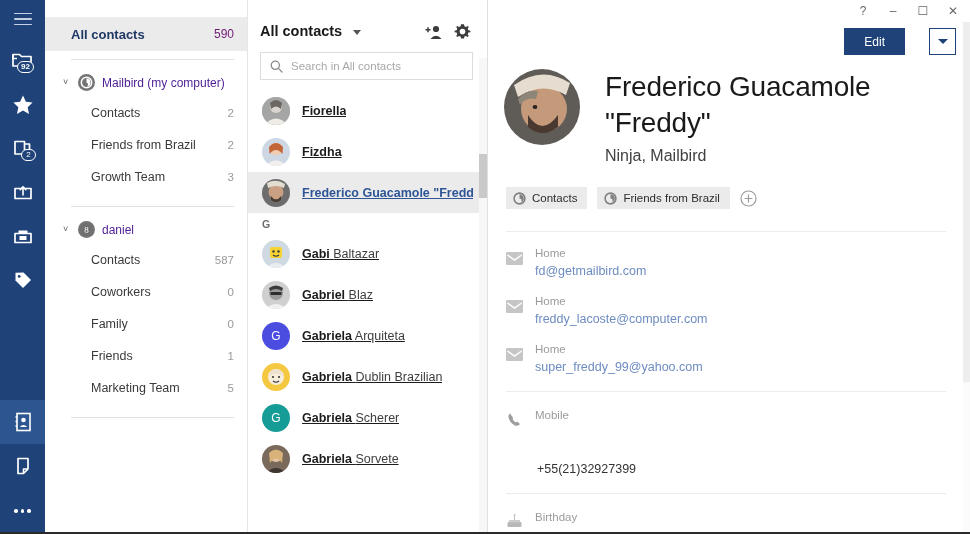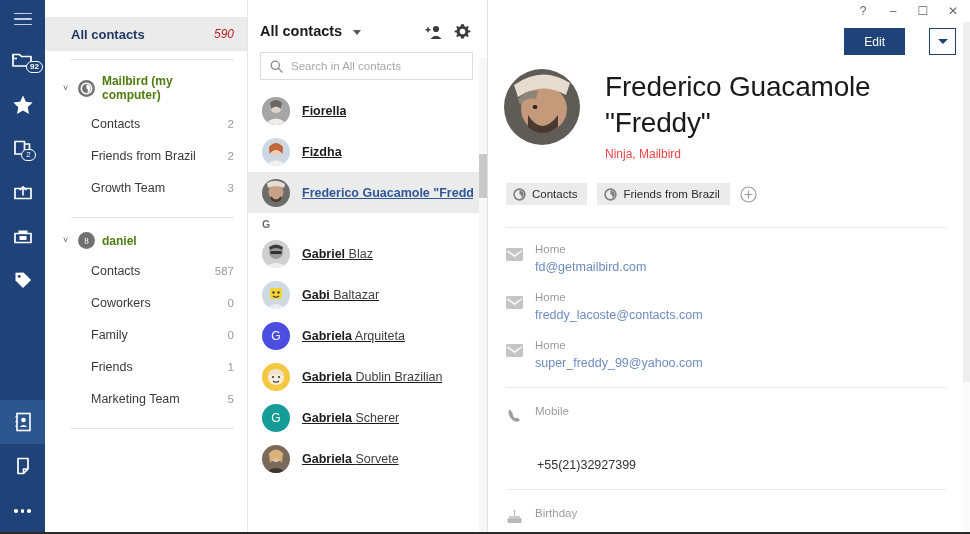--- a/index.html
+++ b/index.html
@@ -33,54 +33,54 @@
     border: 1.6px solid #ffffff;
     border-radius: 8px;
     color: #ffffff;
     font-size: 8px;
     line-height: 10px;
     padding: 0 3px;
     min-width: 15px;
     text-align: center;
     font-family: "Liberation Sans", sans-serif;
   }
-  .badge.b1 { right: 2px; bottom: 9px; font-weight: bold; }
+  .badge.b1 { right: 11px; bottom: 9px; font-weight: bold; }
   .badge.b2 { right: 9px; bottom: 9px; }
   .hamburger { width:18px; height:13px; display:flex; flex-direction:column; justify-content:space-between; }
   .hamburger span { display:block; height:1.8px; background:#c6d2e4; border-radius:1px; }
   .dots { display:flex; gap:3px; }
   .dots i { width:3.5px; height:3.5px; border-radius:50%; background:#ffffff; display:block; }
 
   
   .folders {
     width: 203px; flex: 0 0 203px; height: 534px;
     background: #ffffff; border-right: 1px solid #e6e6e6;
     padding-top: 0; position: relative;
   }
   .allcontacts-row {
     height: 34px; display: flex; align-items: center;
     padding: 0 13px 0 26px;
     background: #ebebeb;
     margin-top: 17px;
   }
   .allcontacts-row .lbl { font-size: 13px; font-weight: bold; color: #1f3864; flex: 1; }
-  .allcontacts-row .cnt { font-size: 12px; color: #b91c1c; font-style: italic; }
+  .allcontacts-row .cnt { font-size: 12px; color: #701a75; }
   .divider { height: 1px; background: #e2e2e2; margin: 8px 13px 8px 26px; }
   .acct-row {
     display: flex; align-items: center; gap: 7px;
     padding: 6px 13px 6px 18px;
   }
   .chev { color: #555; font-size: 9px; width: 8px; display:inline-block; line-height:1; }
   .acct-avatar {
     width: 17px; height: 17px; border-radius: 50%;
     background: #747474; color: #fff;
     display: flex; align-items: center; justify-content: center;
     flex: 0 0 17px;
   }
-  .acct-name { font-size: 12px; font-weight: bold; color: #4d7c0f; }
+  .acct-name { font-size: 12px; font-weight: normal; color: #4c1d95; }
   .folder-row {
     display: flex; align-items: center;
     height: 32px; padding: 0 13px 0 46px;
   }
   .folder-row .lbl { font-size: 12.5px; color: #3a3a3a; flex: 1; }
   .folder-row .cnt { font-size: 11.5px; color: #9a9a9a; }
 
   
   .list {
     width: 240px; flex: 0 0 240px; height: 534px;
@@ -163,21 +163,21 @@
   }
   .btn-edit-caret i {
     width:0;height:0;border-left:5px solid transparent;border-right:5px solid transparent;
     border-top:5.5px solid #1f4379; display:block;
   }
   .hero { display: flex; gap: 25px; padding: 14px 0 0 16px; }
   .hero-photo {
     width: 76px; height: 76px; border-radius: 50%; flex: 0 0 76px; overflow:hidden;
   }
   .hero-name { font-size: 28px; color: #1a1a1a; line-height: 36px; font-weight: normal; letter-spacing: -0.2px;}
-  .hero-sub { font-size: 12px; color: #ef4444; margin-top: 6px; }
+  .hero-sub { font-size: 16px; color: #404040; margin-top: 6px; }
   .chips { display: flex; align-items: center; gap: 10px; padding: 22px 0 0 18px; }
   .chip {
     background: #ebebeb; height: 22px; display: flex; align-items: center; gap: 6px;
     padding: 0 10px 0 7px; font-size: 11.5px; color: #2c2c2c;
   }
   .chip .ic { width: 13px; height: 13px; flex:0 0 13px; }
   .plus-circle { width: 17px; height: 17px; }
   .dl { height:1px; background:#ececec; margin: 22px 24px 0 18px; }
   .field { display: flex; align-items: flex-start; gap: 12px; padding: 13px 0 0 18px; }
   .field .ficon { width: 17px; flex: 0 0 17px; display:flex; justify-content:center; padding-top: 7px; color:#bdbdbd; }
@@ -415,42 +415,42 @@
             </svg>
         </span>
         <span class="cname">Frederico Guacamole "Fredd...</span>
       </div>
 
       <div class="sec-head">G</div>
 
       <div class="crow">
         <span class="avatar">
           <svg width="28" height="28" viewBox="0 0 28 28">
-              <rect width="28" height="28" fill="#cfcfcf"></rect>
-              <circle cx="14" cy="12" r="7" fill="#9a9a9a"></circle>
-              <path d="M7 7 Q14 2 21 7 L20 10 Q14 6 8 10 Z" fill="#3c3c3c"></path>
-              <rect x="8.5" y="11" width="11" height="3" fill="#2e2e2e"></rect>
-              <path d="M3 28 Q14 18 25 28 Z" fill="#efefef"></path>
-            </svg>
-        </span>
-        <span class="cname"><b>Gabriel</b> <span class="ln">Blaz</span></span>
-      </div>
-
-      <div class="crow">
-        <span class="avatar">
-          <svg width="28" height="28" viewBox="0 0 28 28">
               <rect width="28" height="28" fill="#cfd9e2"></rect>
               <rect x="8" y="7" width="12" height="11" rx="2" fill="#f5d335"></rect>
               <circle cx="11.5" cy="11.5" r="1.2" fill="#3a3a3a"></circle>
               <circle cx="16.5" cy="11.5" r="1.2" fill="#3a3a3a"></circle>
               <path d="M11 15 Q14 17.5 17 15" stroke="#3a3a3a" stroke-width="1.1" fill="none"></path>
               <path d="M4 28 Q14 18 24 28 Z" fill="#e9edf1"></path>
             </svg>
         </span>
         <span class="cname"><b>Gabi</b> <span class="ln">Baltazar</span></span>
+      </div>
+
+      <div class="crow">
+        <span class="avatar">
+          <svg width="28" height="28" viewBox="0 0 28 28">
+              <rect width="28" height="28" fill="#cfcfcf"></rect>
+              <circle cx="14" cy="12" r="7" fill="#9a9a9a"></circle>
+              <path d="M7 7 Q14 2 21 7 L20 10 Q14 6 8 10 Z" fill="#3c3c3c"></path>
+              <rect x="8.5" y="11" width="11" height="3" fill="#2e2e2e"></rect>
+              <path d="M3 28 Q14 18 25 28 Z" fill="#efefef"></path>
+            </svg>
+        </span>
+        <span class="cname"><b>Gabriel</b> <span class="ln">Blaz</span></span>
       </div>
 
       <div class="crow">
         <span class="avatar" style="background:#4a4de0;">
           <span>G</span>
         </span>
         <span class="cname"><b>Gabriela</b> <span class="ln">Arquiteta</span></span>
       </div>
 
       <div class="crow">
@@ -570,21 +570,21 @@
 
     <div class="field">
       <span class="ficon">
         <svg width="17" height="13" viewBox="0 0 17 13">
             <rect width="17" height="13" rx="1" fill="#c6c6c6"></rect>
             <path d="M1.4 3 L8.5 8 L15.6 3" fill="none" stroke="#ffffff" stroke-width="1.5"></path>
           </svg>
       </span>
       <span>
         <div class="flabel">Home</div>
-        <div class="fvalue">freddy_lacoste@contacts.com</div>
+        <div class="fvalue">freddy_lacoste@computer.com</div>
       </span>
     </div>
 
     <div class="field">
       <span class="ficon">
         <svg width="17" height="13" viewBox="0 0 17 13">
             <rect width="17" height="13" rx="1" fill="#c6c6c6"></rect>
             <path d="M1.4 3 L8.5 8 L15.6 3" fill="none" stroke="#ffffff" stroke-width="1.5"></path>
           </svg>
       </span>

